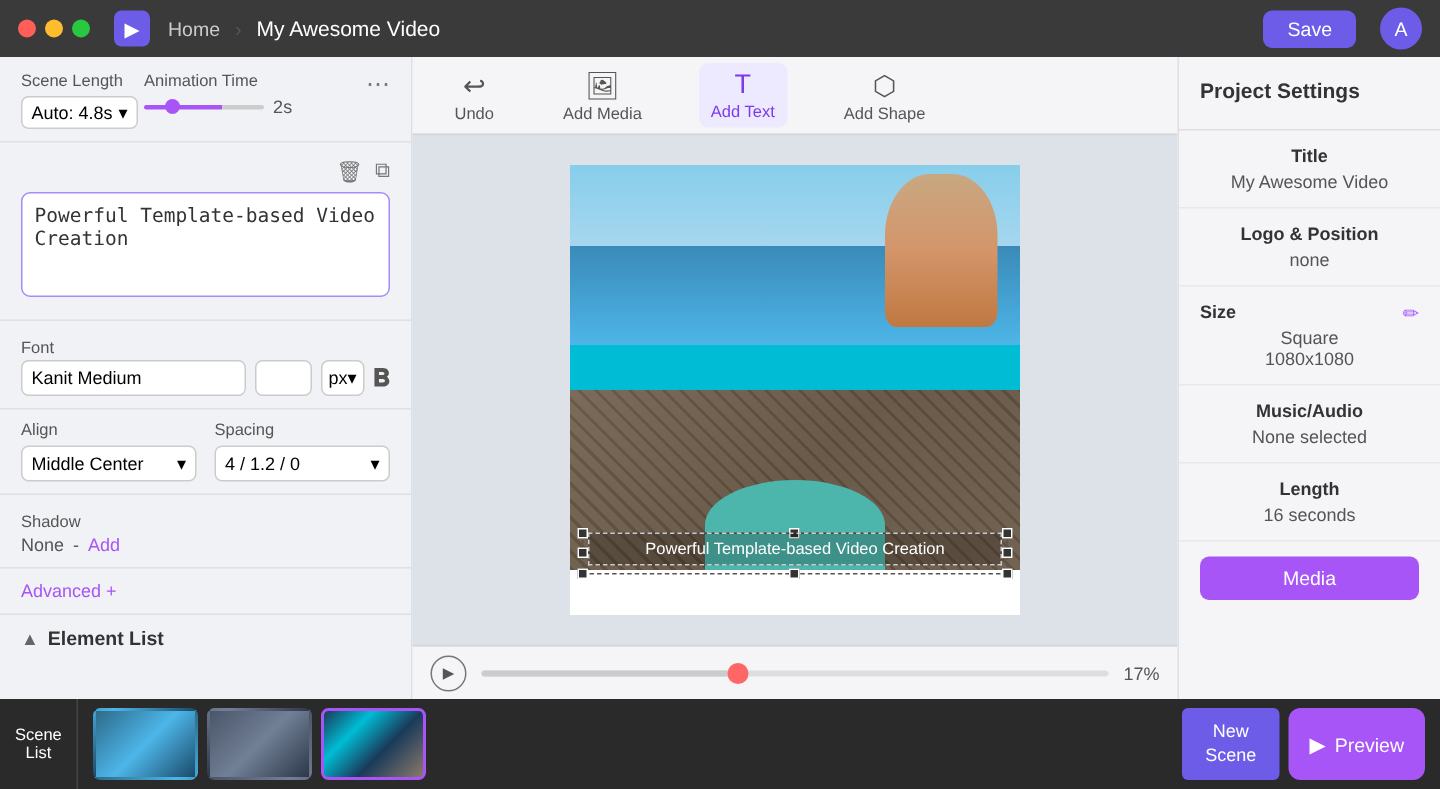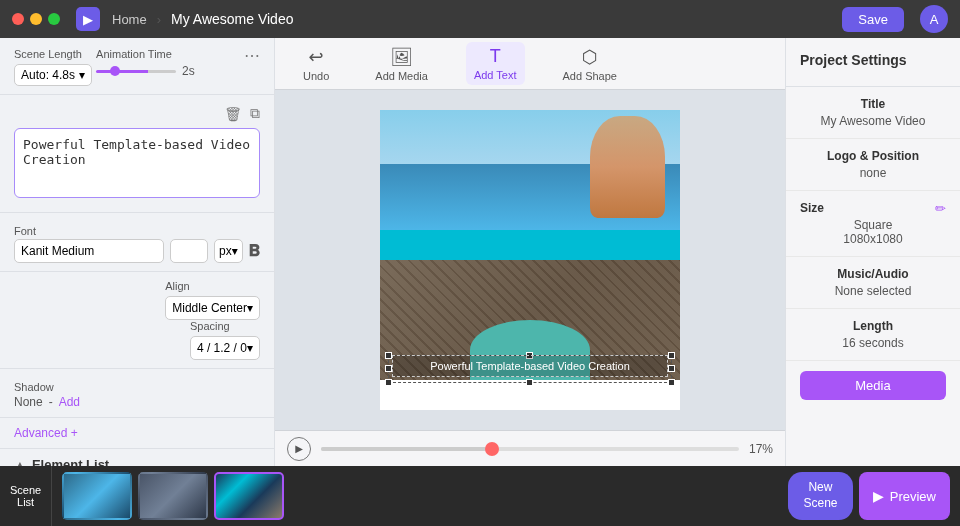--- a/index.html
+++ b/index.html
@@ -132,21 +132,21 @@
     .font-unit {
       background: white; border: 1px solid #ccc; border-radius: 5px;
       padding: 4px 4px; font-size: 12px; cursor: pointer;
     }
     .bold-btn {
       background: none; border: none; font-size: 16px; color: #555; cursor: pointer;
       font-weight: bold;
     }
 
     .align-spacing-section { padding: 8px 14px; border-bottom: 1px solid #dde0e5; }
-    .align-spacing-row { display: flex; align-items: flex-end; flex-direction: column; }
+    .align-spacing-row { display: flex; gap: 12px; align-items: flex-start; }
     .align-col, .spacing-col { display: flex; flex-direction: column; gap: 4px; flex: 1; }
     .dropdown-select {
       background: white; border: 1px solid #ccc; border-radius: 5px;
       padding: 4px 6px; font-size: 12px; cursor: pointer;
       display: flex; align-items: center; justify-content: space-between;
     }
 
     .shadow-section { padding: 8px 14px; border-bottom: 1px solid #dde0e5; }
     .shadow-row { display: flex; align-items: center; gap: 6px; }
     .shadow-value { font-size: 12px; color: #555; }
@@ -326,21 +326,21 @@
       width: 70px; height: 48px; border-radius: 5px; overflow: hidden;
       flex-shrink: 0; cursor: pointer; border: 2px solid transparent;
     }
     .scene-thumb.active { border-color: #a855f7; }
     .thumb-1 { background: linear-gradient(135deg, #2d6a8a 0%, #4db6e8 50%, #1a4a6a 100%); }
     .thumb-2 { background: linear-gradient(135deg, #4a5568 0%, #718096 50%, #2d3748 100%); }
     .thumb-3 { background: linear-gradient(135deg, #1a3a5a 0%, #00bcd4 30%, #1a3a5a 60%, #8a7a6a 100%); }
 
     .new-scene-btn {
       background: #6c5ce7; color: white; border: none;
-      width: 65px; height: 48px; border-radius: 14px;
+      width: 65px; height: 48px; border-radius: 4px;
       font-size: 12px; cursor: pointer; line-height: 1.3;
       flex-shrink: 0; margin-right: 6px;
     }
     .preview-btn {
       background: #a855f7; color: white; border: none;
       height: 48px; padding: 0 14px; border-radius: 8px;
       font-size: 13px; cursor: pointer;
       display: flex; align-items: center; gap: 6px;
       margin-right: 10px; margin-left: auto;
     }

